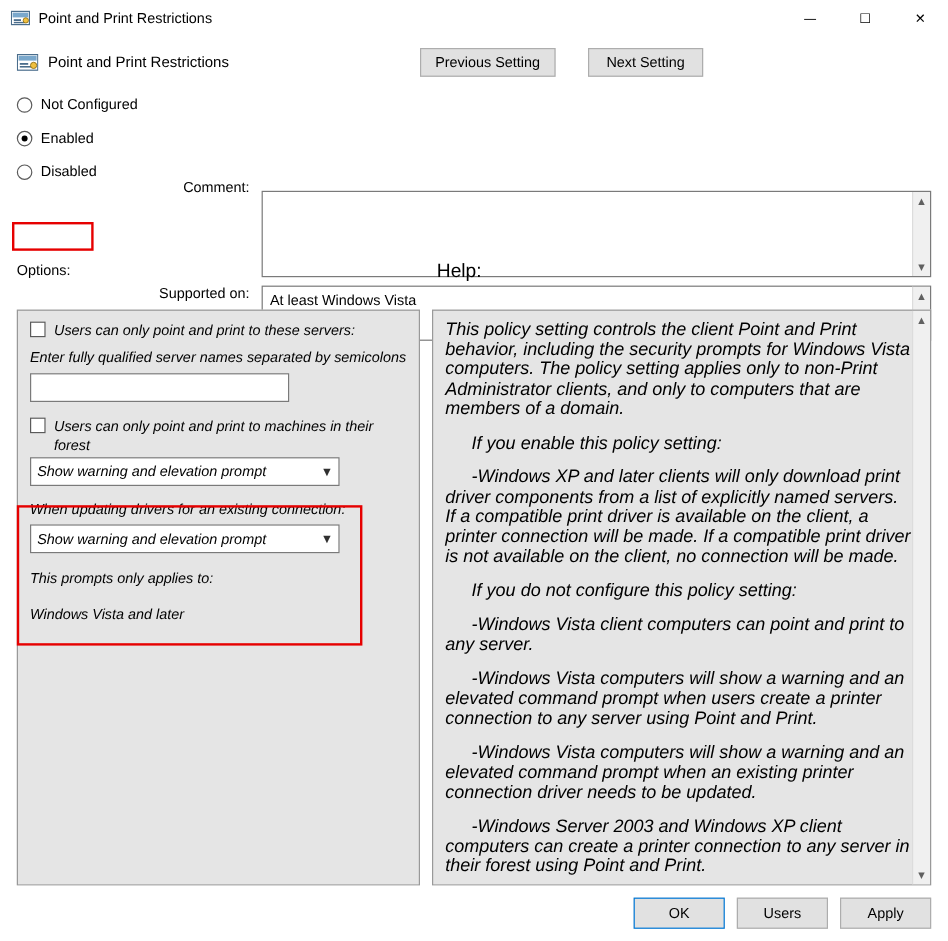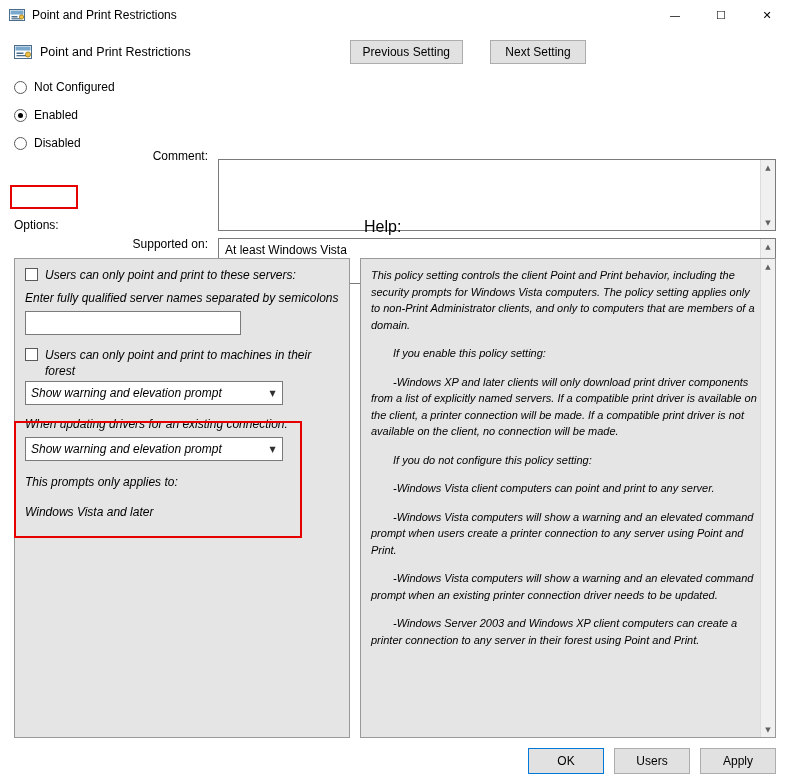--- a/index.html
+++ b/index.html
@@ -274,21 +274,21 @@
     left: 14px;
     top: 421px;
     width: 288px;
     height: 117px;
   }
   .applies-title { font-size: 12px; margin-top: 14px; }
   .applies-val { font-size: 12px; margin-top: 16px; }
 
   .help-inner {
     padding: 8px 14px 8px 10px;
-    font-size: 11px;
+    font-size: 15px;
     line-height: 16.5px;
     height: 100%;
     box-sizing: border-box;
     overflow: hidden;
   }
   .help-inner p { margin: 0 0 12px 0; }
   .help-inner p.indent { text-indent: 22px; }
   .help-scroll {
     position: absolute;
     right: 0; top: 0; bottom: 0;

